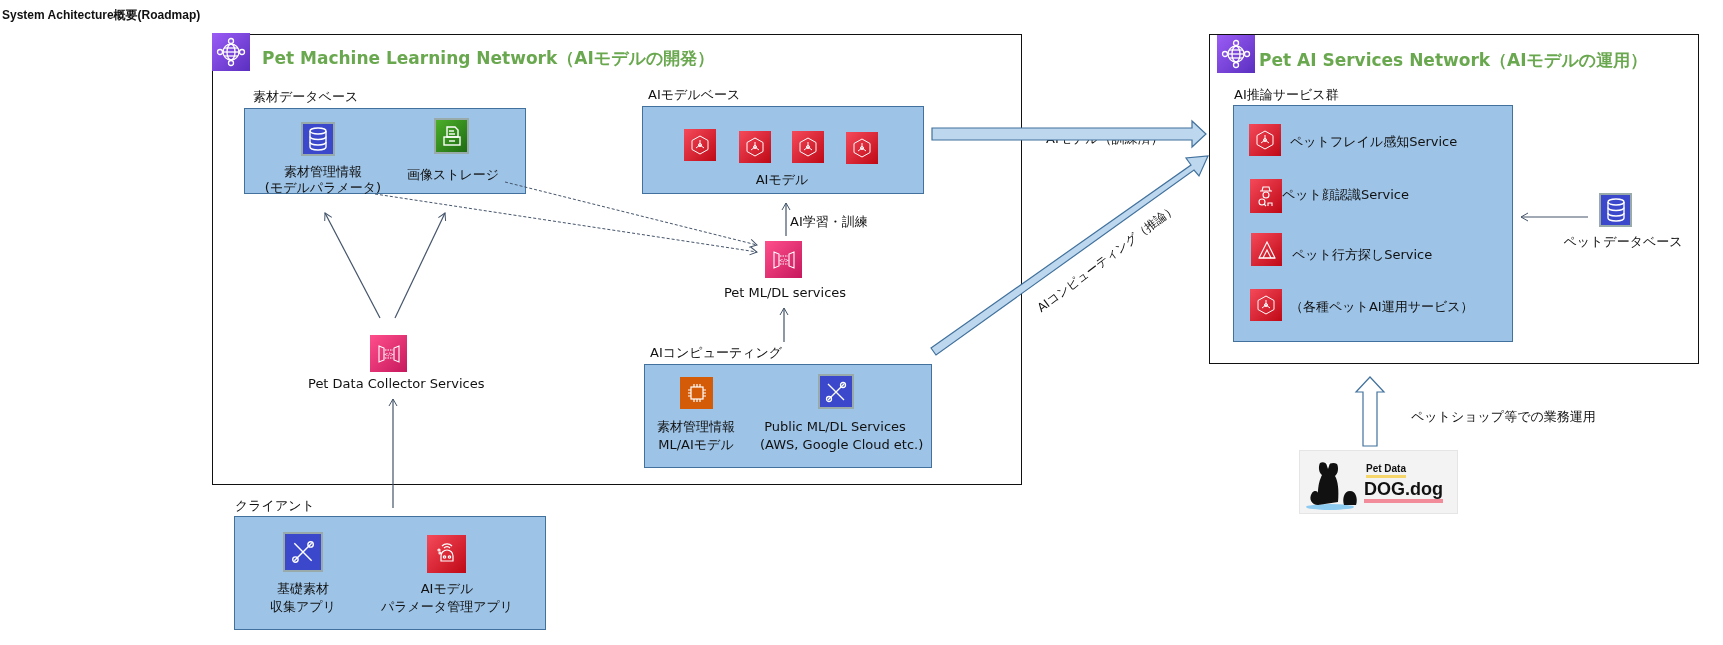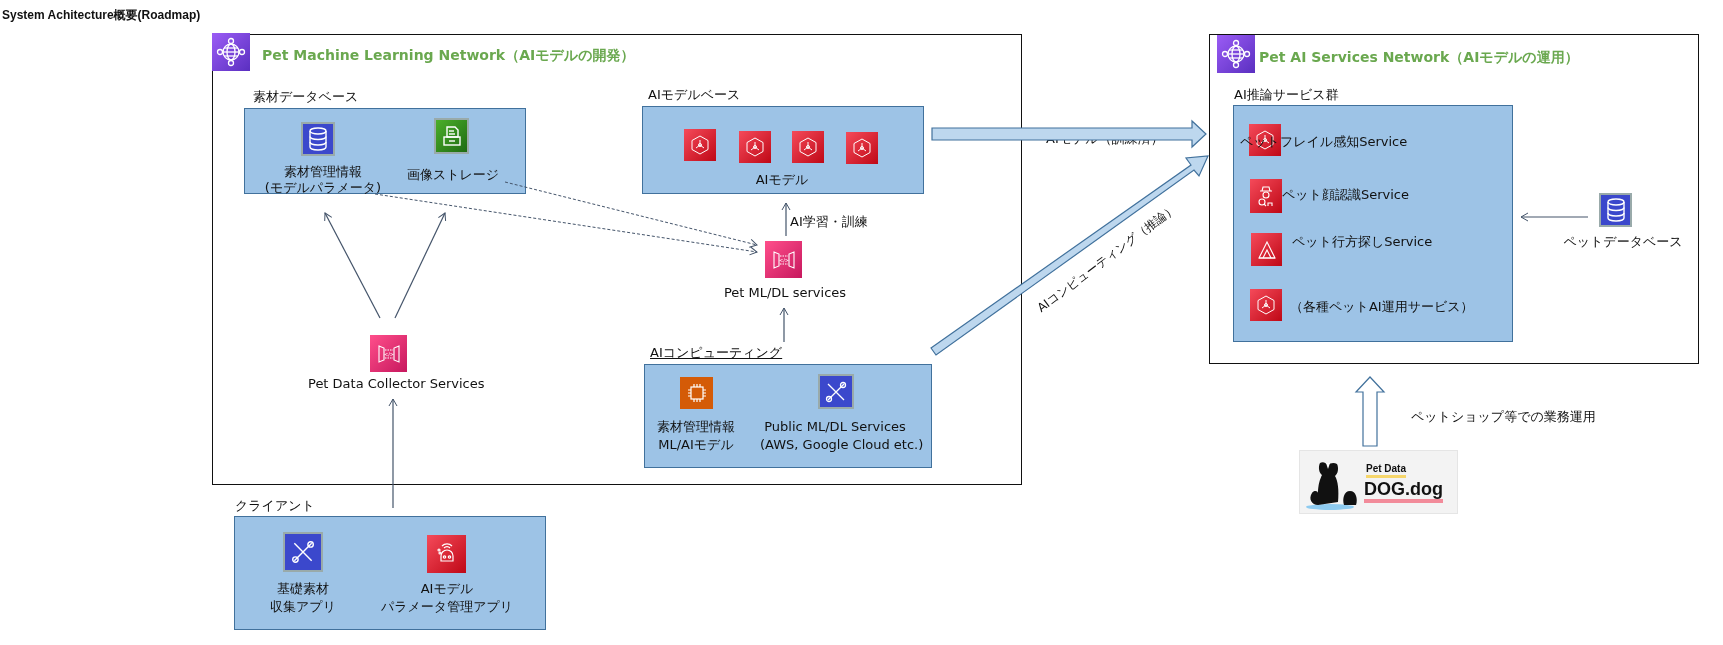--- a/index.html
+++ b/index.html
@@ -1,21 +1,21 @@
 <!DOCTYPE html>
 <html><head>
 <meta charset="utf-8">
 <style>
   html,body{margin:0;padding:0;background:#fff;}
   body{width:1723px;height:645px;position:relative;overflow:hidden;font-family:"DejaVu Sans","Liberation Sans",sans-serif;color:#111;}
   .abs{position:absolute;}
   .title{left:2px;top:7px;font-size:12px;font-weight:bold;font-family:"Liberation Sans",sans-serif;}
   .net{border:1.5px solid #111;background:#fff;}
   .net-icon{width:38px;height:38px;background:linear-gradient(135deg,#9b5cf5,#5a2fc0);display:flex;align-items:center;justify-content:center;}
-  .net-title{color:#6aa84f;font-size:14px;font-weight:bold;font-family:"DejaVu Sans",sans-serif;white-space:nowrap;}
+  .net-title{color:#6aa84f;font-size:17px;font-weight:bold;font-family:"DejaVu Sans",sans-serif;white-space:nowrap;}
   .grp-label{font-size:13px;white-space:nowrap;}
   .box{background:#9dc3e6;border:1.5px solid #41719c;}
   .icon{width:36px;height:36px;display:flex;align-items:center;justify-content:center;}
   .ic-blue{background:#3b48cc;border:2px solid #9aa;box-sizing:border-box;}
   .ic-green{background:linear-gradient(135deg,#4caf2a,#1e6b12);border:2px solid #9aa;box-sizing:border-box;}
   .ic-red{background:linear-gradient(135deg,#f54a5a,#bf0816);}
   .ic-pink{background:linear-gradient(135deg,#ff4f8b,#c7185e);}
   .ic-orange{background:#d45b07;}
   .lbl{font-size:13px;text-align:center;white-space:nowrap;line-height:18px;}
   .svc-lbl{font-size:13px;white-space:nowrap;}
@@ -115,21 +115,21 @@
 <div class="abs icon ic-pink" style="left:370px;top:335px;width:37px;height:37px;">
   <svg width="26" height="26" viewBox="0 0 26 26" fill="none" stroke="#fff" stroke-width="1.1">
       <path d="M3 5l5 2v12l-5 2zM23 5l-5 2v12l5 2z"></path>
       <line x1="9" y1="9" x2="17" y2="9" stroke-dasharray="1.5 1"></line>
       <line x1="9" y1="17" x2="17" y2="17" stroke-dasharray="1.5 1"></line>
       <text x="13" y="15" font-size="5" fill="#fff" stroke="none" text-anchor="middle">&lt;/&gt;</text>
     </svg>
 </div>
 <div class="abs lbl" style="left:308px;top:375px;width:160px;">Pet Data Collector Services</div>
 
-<div class="abs grp-label" style="left:650px;top:344px;text-decoration:underline;">AIコンピューティング</div>
+<div class="abs grp-label" style="left:650px;top:344px;">AIコンピューティング</div>
 <div class="abs box" style="left:644px;top:364px;width:286px;height:102px;"></div>
 <div class="abs icon ic-orange" style="left:680px;top:377px;width:33px;height:32px;">
   <svg width="22" height="22" viewBox="0 0 22 22" fill="none" stroke="#fff" stroke-width="1.2">
       <rect x="5" y="5" width="12" height="12"></rect>
       <path d="M8 2v3M11 2v3M14 2v3M8 17v3M11 17v3M14 17v3M2 8h3M2 11h3M2 14h3M17 8h3M17 11h3M17 14h3"></path>
     </svg>
 </div>
 <div class="abs lbl" style="left:646px;top:418px;width:100px;">
   <div>素材管理情報</div>
   <div>ML/AIモデル</div>
@@ -192,41 +192,41 @@
 <div class="abs grp-label" style="left:1234px;top:86px;">AI推論サービス群</div>
 <div class="abs box" style="left:1233px;top:105px;width:278px;height:235px;"></div>
 
 <div class="abs icon ic-red" style="left:1249px;top:124px;width:32px;height:32px;">
     <svg width="22" height="22" viewBox="0 0 22 22" fill="none" stroke="#fff" stroke-width="1">
       <path d="M11 2l8 4.5v9L11 20l-8-4.5v-9z"></path>
       <path d="M11 11V6M11 11l-4 3M11 11l4 3"></path>
       <circle cx="11" cy="11" r="1.5"></circle>
     </svg>
   </div>
-<div class="abs svc-lbl" style="left:1240px;top:133px;">ペットフレイル感知Service</div>
+<div class="abs svc-lbl" style="left:1290px;top:133px;">ペットフレイル感知Service</div>
 
 <div class="abs icon ic-red" style="left:1250px;top:179px;width:32px;height:34px;">
     <svg width="22" height="24" viewBox="0 0 22 24" fill="none" stroke="#fff" stroke-width="1.1">
       <path d="M5 7h12M7 7l1-4h6l1 4"></path>
       <circle cx="11" cy="11" r="3"></circle>
       <circle cx="7" cy="18" r="3"></circle>
       <line x1="9" y1="20" x2="11" y2="22"></line>
       <path d="M13 22v-3h4v3"></path>
     </svg>
   </div>
 <div class="abs svc-lbl" style="left:1282px;top:186px;">ペット顔認識Service</div>
 
 <div class="abs icon ic-red" style="left:1251px;top:233px;width:31px;height:33px;">
     <svg width="22" height="22" viewBox="0 0 22 22" fill="none" stroke="#fff" stroke-width="1.1">
       <path d="M3 19L11 3l8 16z"></path>
       <path d="M7 19l4-8 4 8"></path>
       <line x1="3" y1="19" x2="19" y2="19"></line>
     </svg>
   </div>
-<div class="abs svc-lbl" style="left:1292px;top:233px;">ペット行方探しService</div>
+<div class="abs svc-lbl" style="left:1292px;top:246px;">ペット行方探しService</div>
 
 <div class="abs icon ic-red" style="left:1250px;top:289px;width:32px;height:32px;">
     <svg width="22" height="22" viewBox="0 0 22 22" fill="none" stroke="#fff" stroke-width="1">
       <path d="M11 2l8 4.5v9L11 20l-8-4.5v-9z"></path>
       <path d="M11 11V6M11 11l-4 3M11 11l4 3"></path>
       <circle cx="11" cy="11" r="1.5"></circle>
     </svg>
   </div>
 <div class="abs svc-lbl" style="left:1290px;top:298px;">（各種ペットAI運用サービス）</div>
 

